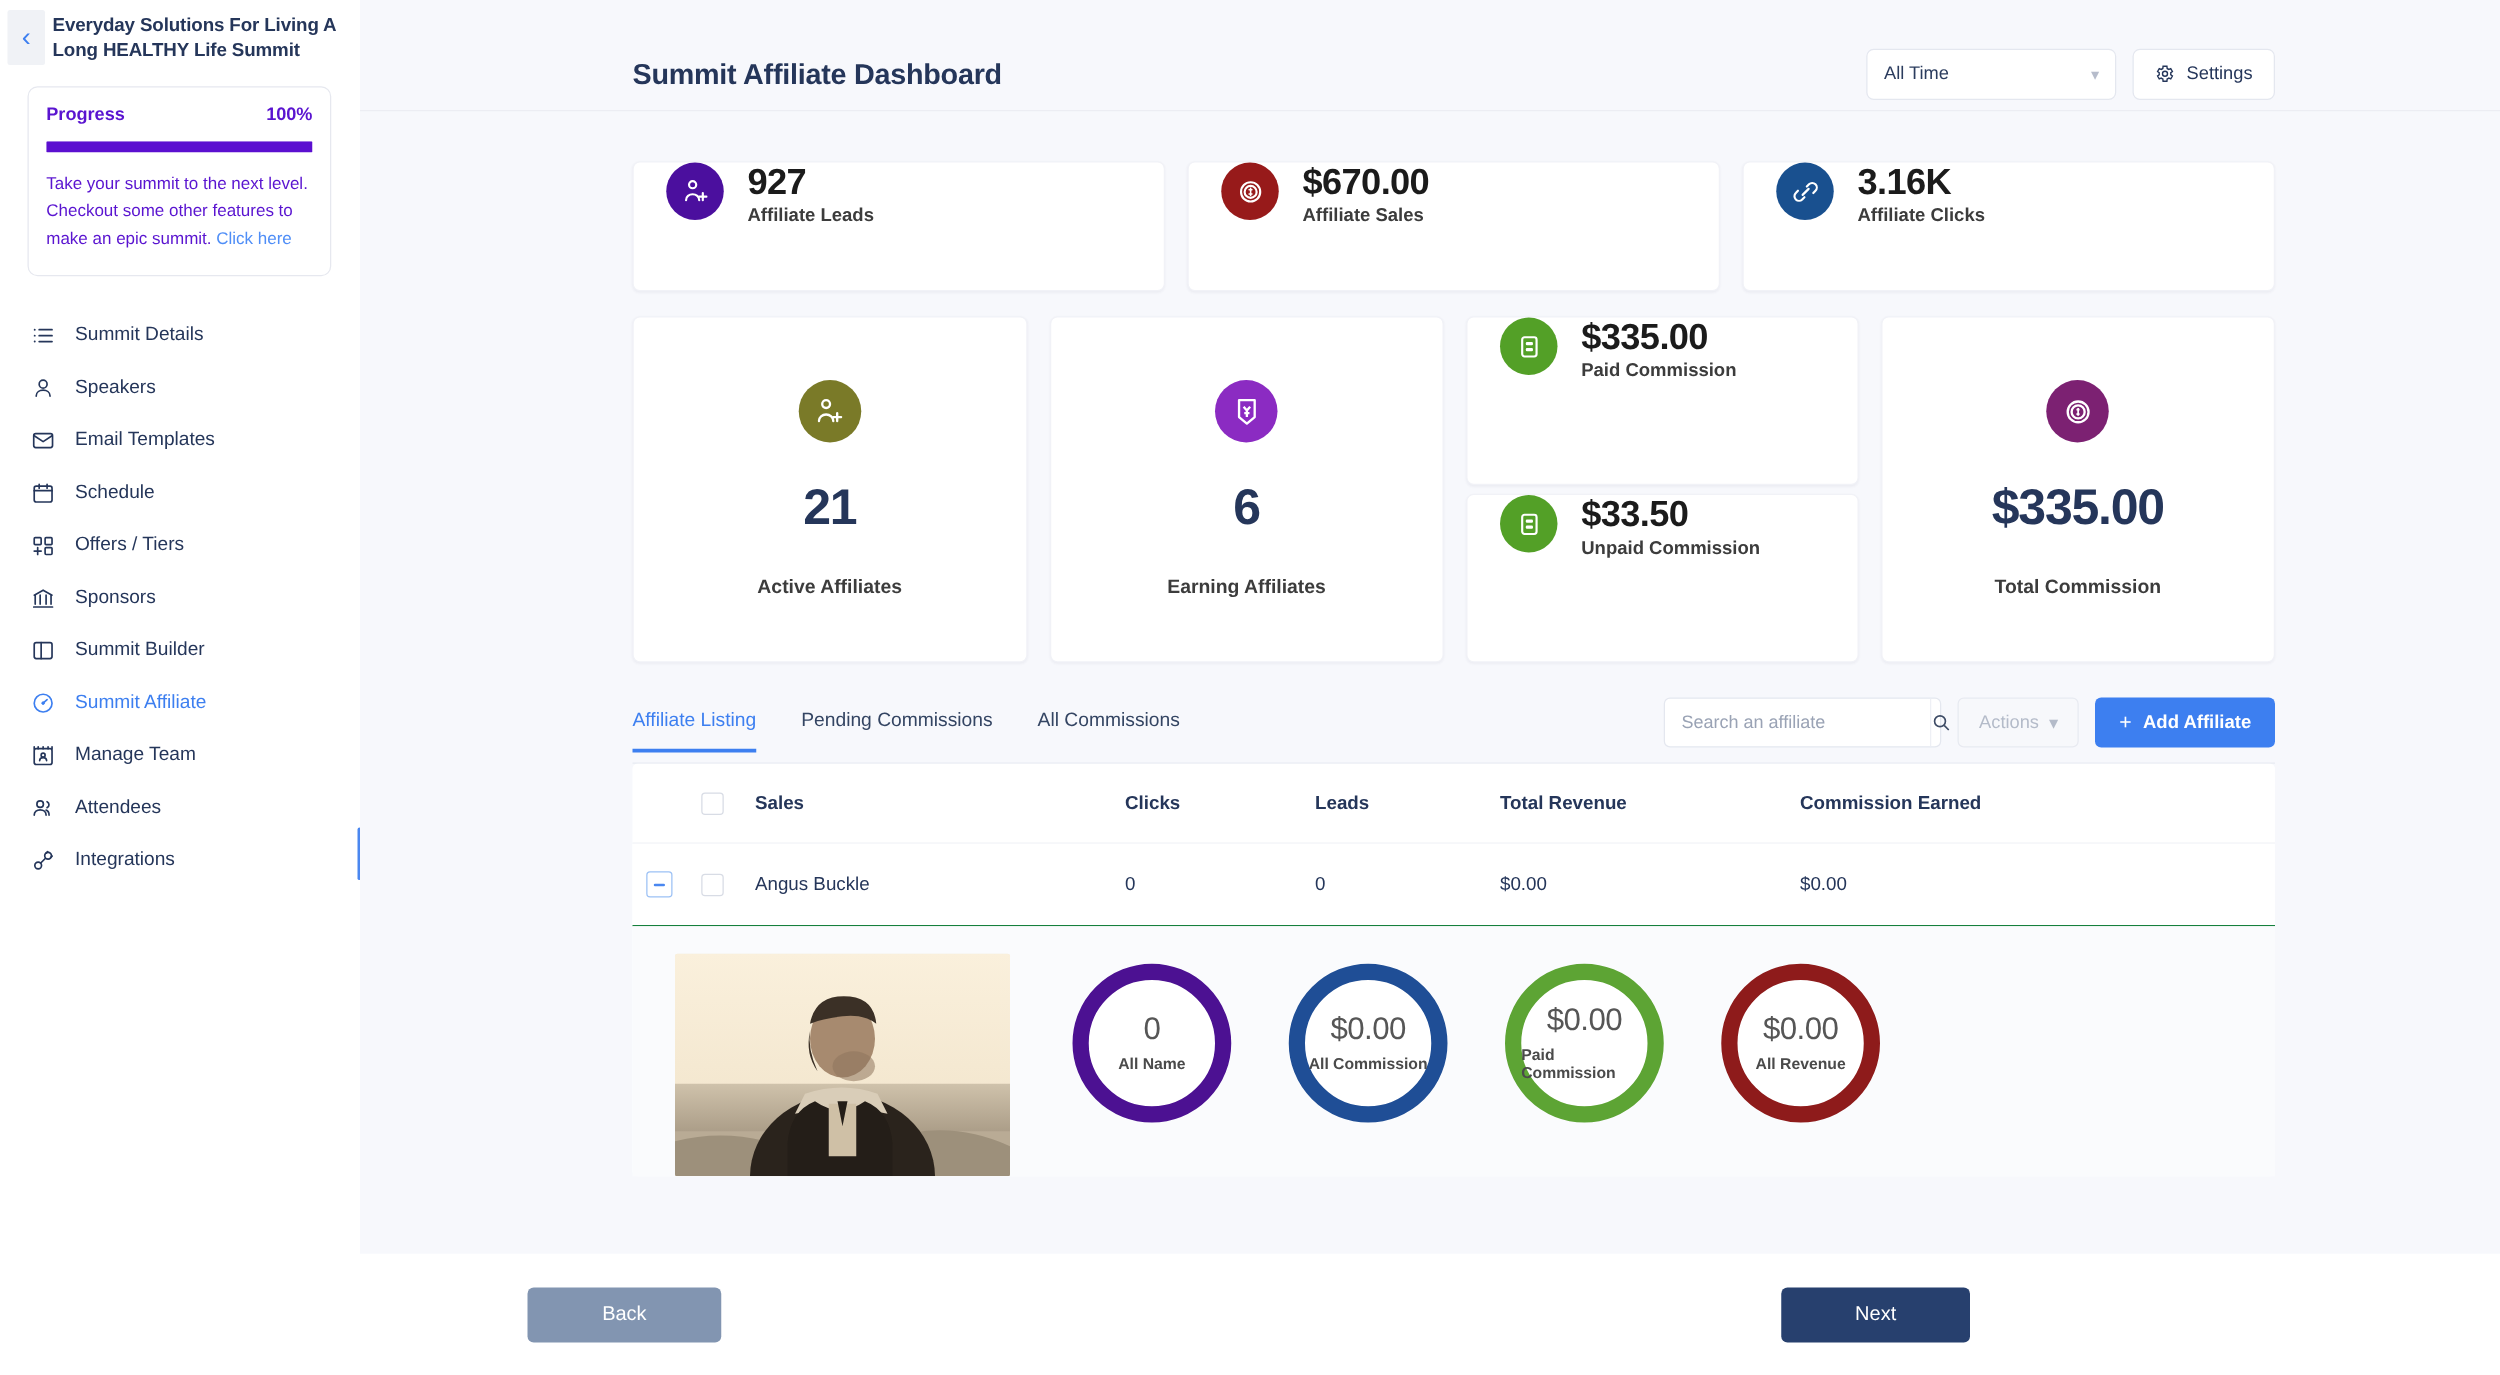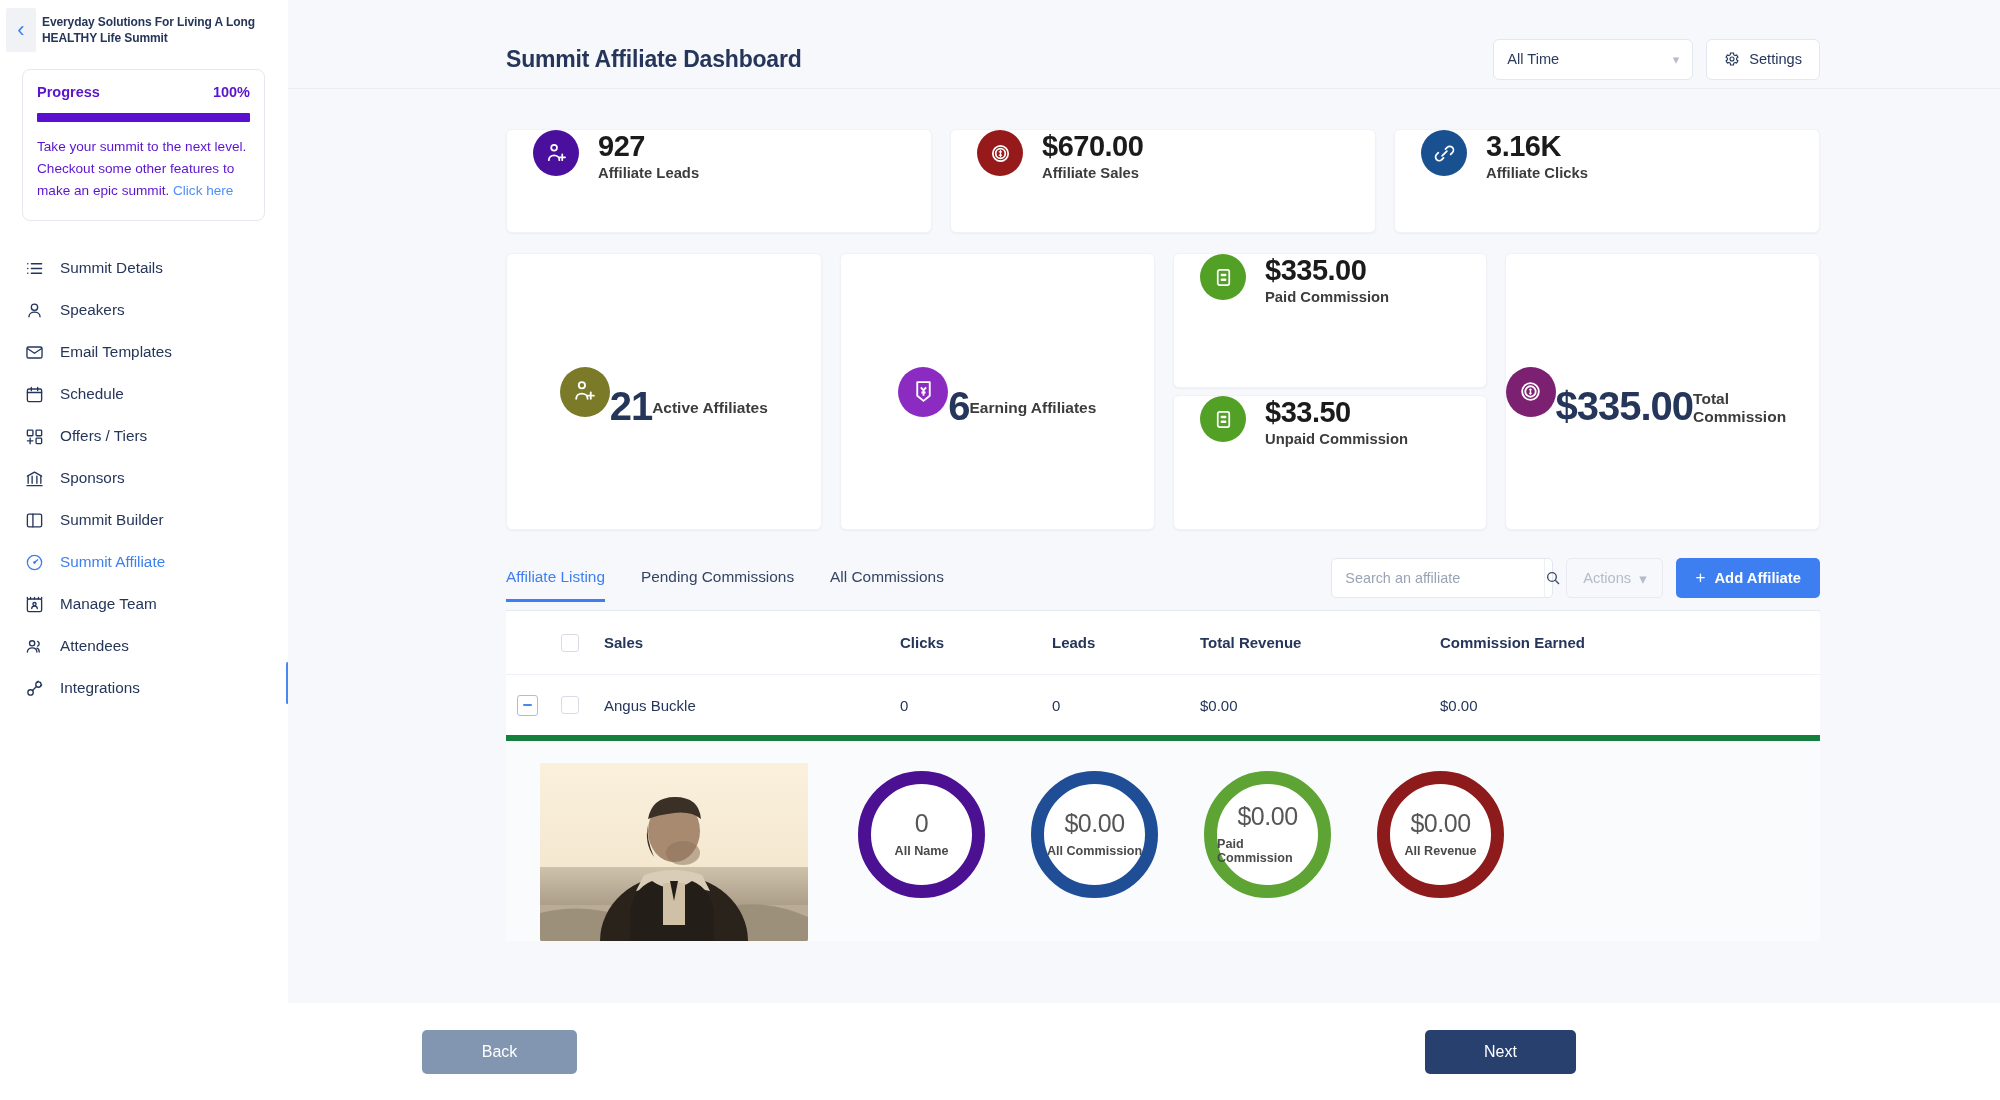--- a/index.html
+++ b/index.html
@@ -27,21 +27,21 @@
   }
   .back-chevron {
     width: 30px; height: 44px;
     background: #f0f2f6;
     display: flex; align-items: center; justify-content: center;
     color: #3d7ff0; font-size: 22px; font-weight: 300;
     cursor: pointer; flex: 0 0 30px;
     border-radius: 2px;
   }
   .summit-title {
-    font-size: 12px; font-weight: bold; color: #25365a;
+    font-size: 15px; font-weight: bold; color: #25365a;
     line-height: 1.33; letter-spacing: -0.1px;
     padding-top: 2px;
   }
   .progress-card {
     margin: 17px 22px 0 22px;
     border: 1px solid #e6e8ef;
     border-radius: 8px;
     padding: 14px 14px 18px 14px;
     background: #fff;
   }
@@ -134,21 +134,21 @@
     display: flex; align-items: center; justify-content: center; flex: 0 0 46px;
   }
   .circ svg { width: 23px; height: 23px; }
   .card-h .big { font-size: 29px; font-weight: bold; color: #1b1b1b; line-height: 1.12; letter-spacing: -0.5px; }
   .card-h .sub { font-size: 14.8px; font-weight: bold; color: #3c3c3c; margin-top: 3px; }
 
   
   .row2 { display: flex; gap: 18px; margin-top: 20px; align-items: stretch; }
   .card-v {
     flex: 1; height: 277px;
-    display: flex; align-items: center; justify-content: center;
+    display: flex; flex-direction: column; align-items: center; justify-content: center;
   }
   .card-v .circ { width: 50px; height: 50px; flex: 0 0 50px; }
   .card-v .circ svg { width: 25px; height: 25px; }
   .card-v .big { font-size: 40px; font-weight: bold; color: #25365a; margin-top: 30px; letter-spacing: -1px; }
   .card-v .sub { font-size: 15.5px; font-weight: bold; color: #3c3c3c; margin-top: 32px; }
   .stack { flex: 1; display: flex; flex-direction: column; gap: 7px; }
   .stack .card-h { height: 135px; }
 
   
   .tabrow {
@@ -194,21 +194,21 @@
   }
 
   
   .table { background: #fff; border-radius: 4px; margin-top: 0; }
   .thead {
     display: flex; align-items: center; height: 64px; padding: 0 0 0 0;
     border-bottom: 1px solid #f0f1f6;
   }
   .trow {
     display: flex; align-items: center; height: 66px;
-    background: #fff; border-bottom: 6px solid #15803d;
+    background: #fff; border-bottom: 1px solid #15803d;
   }
   .c-exp { width: 42px; flex: 0 0 42px; display: flex; justify-content: center; align-items: center; }
   .c-chk { width: 44px; flex: 0 0 44px; display: flex; justify-content: center; align-items: center; }
   .c-name { flex: 0 0 308px; padding-left: 12px; }
   .c-clicks { flex: 0 0 152px; }
   .c-leads { flex: 0 0 148px; }
   .c-rev { flex: 0 0 240px; }
   .c-comm { flex: 1; }
   .thead > div { font-size: 15px; font-weight: bold; color: #25365a; }
   .trow > div { font-size: 15px; color: #25365a; }

